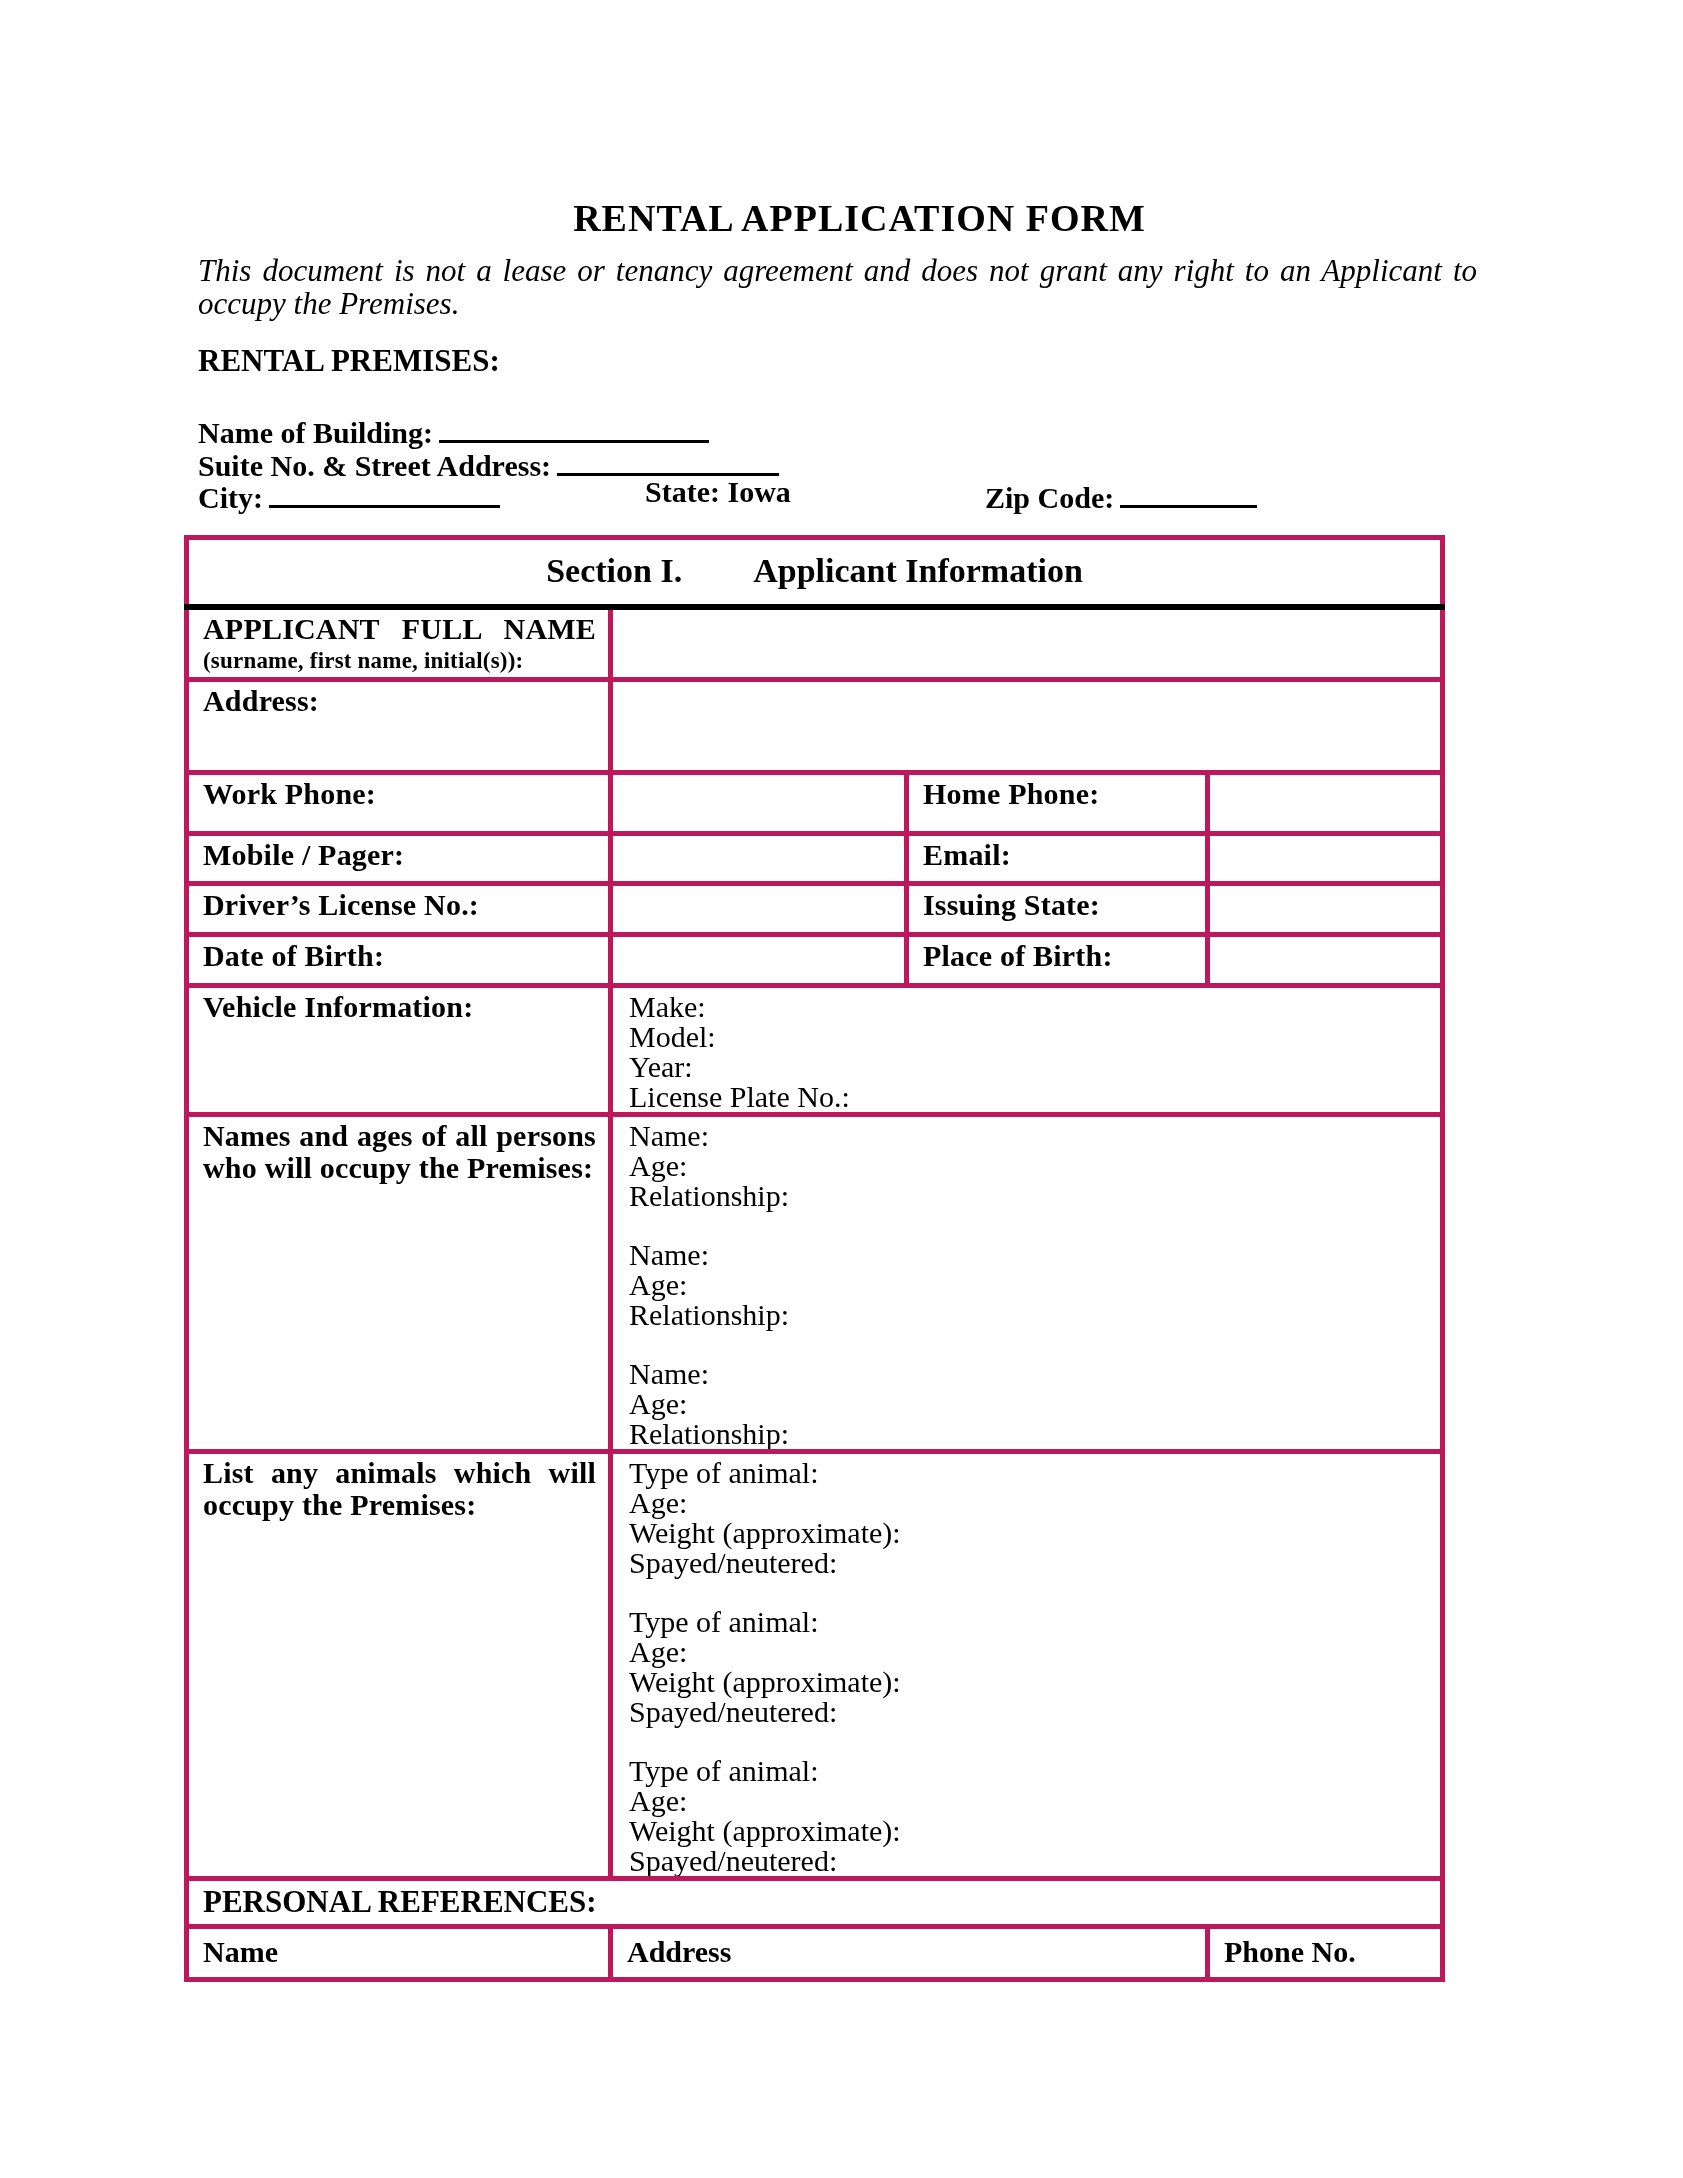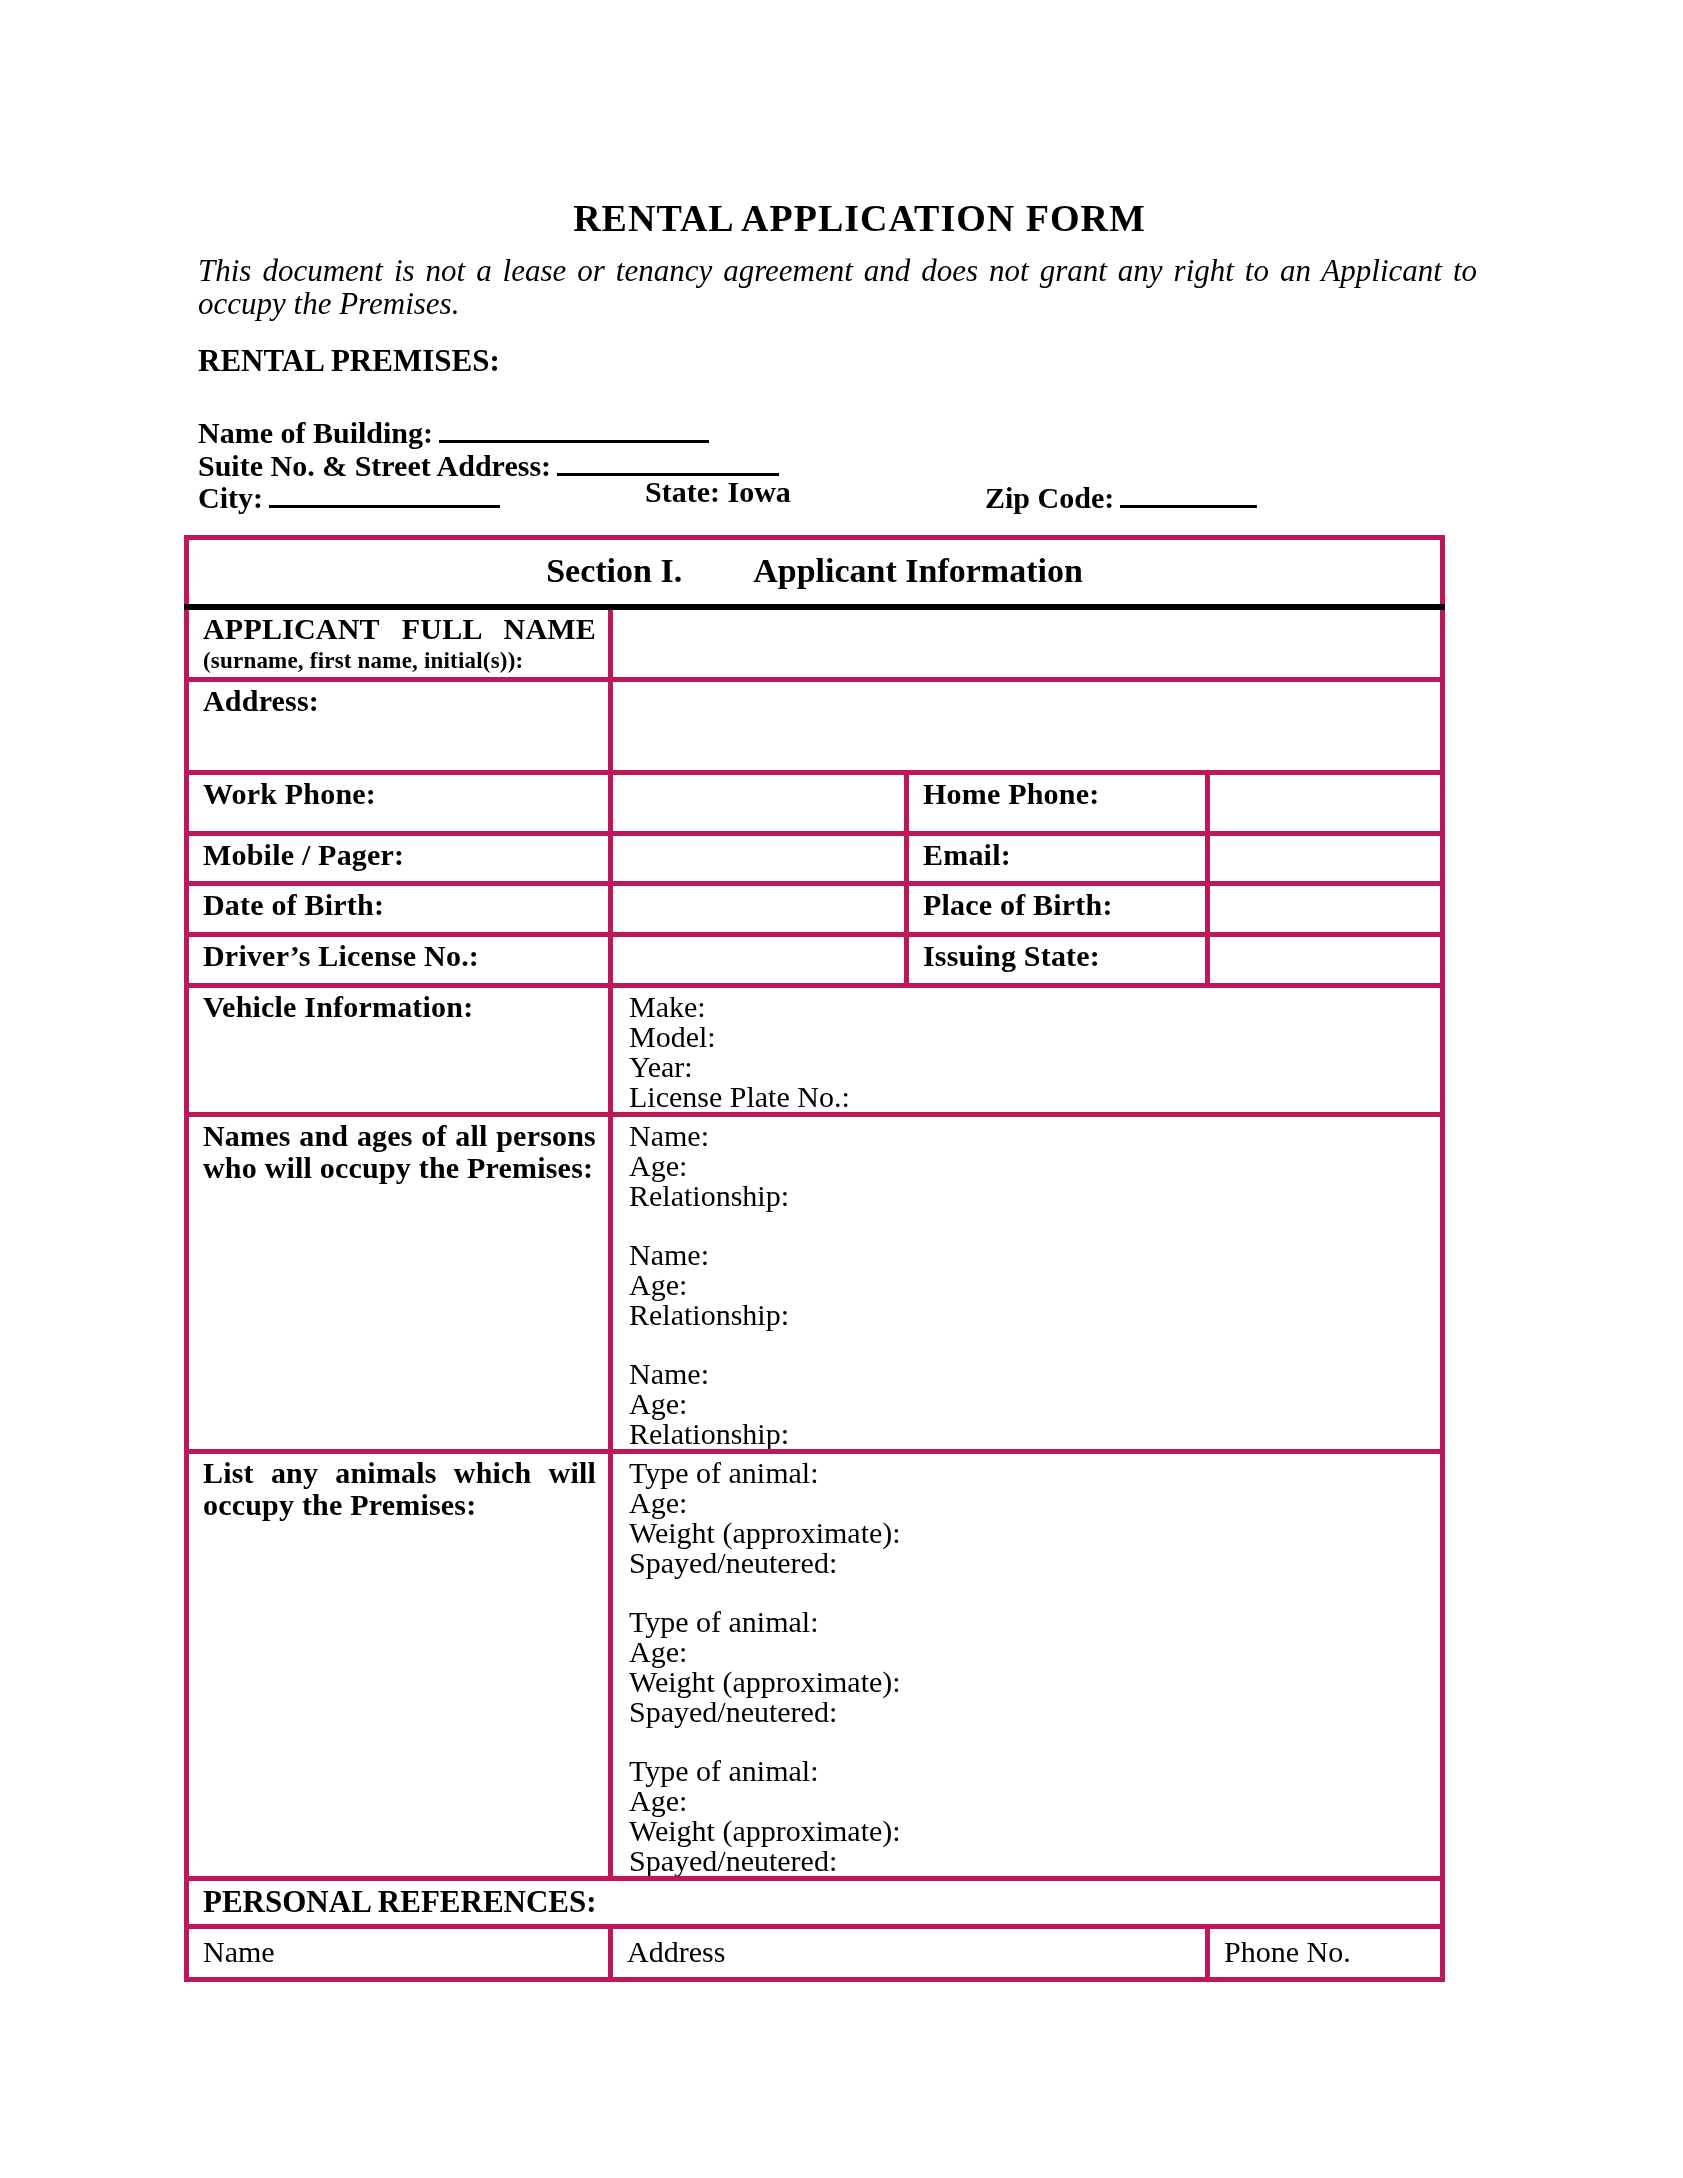--- a/index.html
+++ b/index.html
@@ -108,21 +108,21 @@
   .grp { margin-bottom: 29px; }
   .grp:last-child { margin-bottom: 0; }
   .cl { display: block; }
   td.refs-cell {
     font-weight: bold;
     font-size: 31px;
     padding: 3px 12px 0 14px;
     border-top: 5px solid #000 !important;
   }
   td.refhead {
-    font-weight: normal;
+    font-weight: bold;
     font-size: 30px;
     padding: 6px 12px 0 14px;
   }
 </style>
 </head>
 <body>
 
 <div id="page">
 
   <div id="doc-title" class="abs">RENTAL APPLICATION FORM</div>
@@ -186,30 +186,30 @@
     </tr>
 
     <tr style="height:50px">
       <td class="lbl"><span>Mobile / Pager:</span></td>
       <td class="val"></td>
       <td class="lbl"><span>Email:</span></td>
       <td class="val"></td>
     </tr>
 
     <tr style="height:51px">
+      <td class="lbl"><span>Driver’s License No.:</span></td>
+      <td class="val"></td>
+      <td class="lbl"><span>Issuing State:</span></td>
+      <td class="val"></td>
+    </tr>
+
+    <tr style="height:51px">
       <td class="lbl"><span>Date of Birth:</span></td>
       <td class="val"></td>
       <td class="lbl"><span>Place of Birth:</span></td>
-      <td class="val"></td>
-    </tr>
-
-    <tr style="height:51px">
-      <td class="lbl"><span>Driver’s License No.:</span></td>
-      <td class="val"></td>
-      <td class="lbl"><span>Issuing State:</span></td>
       <td class="val"></td>
     </tr>
 
     <tr style="height:124px">
       <td class="lbl"><span>Vehicle Information:</span></td>
       <td colspan="3" class="content">
         <span class="cl">Make:</span>
         <span class="cl">Model:</span>
         <span class="cl">Year:</span>
         <span class="cl">License Plate No.:</span>

